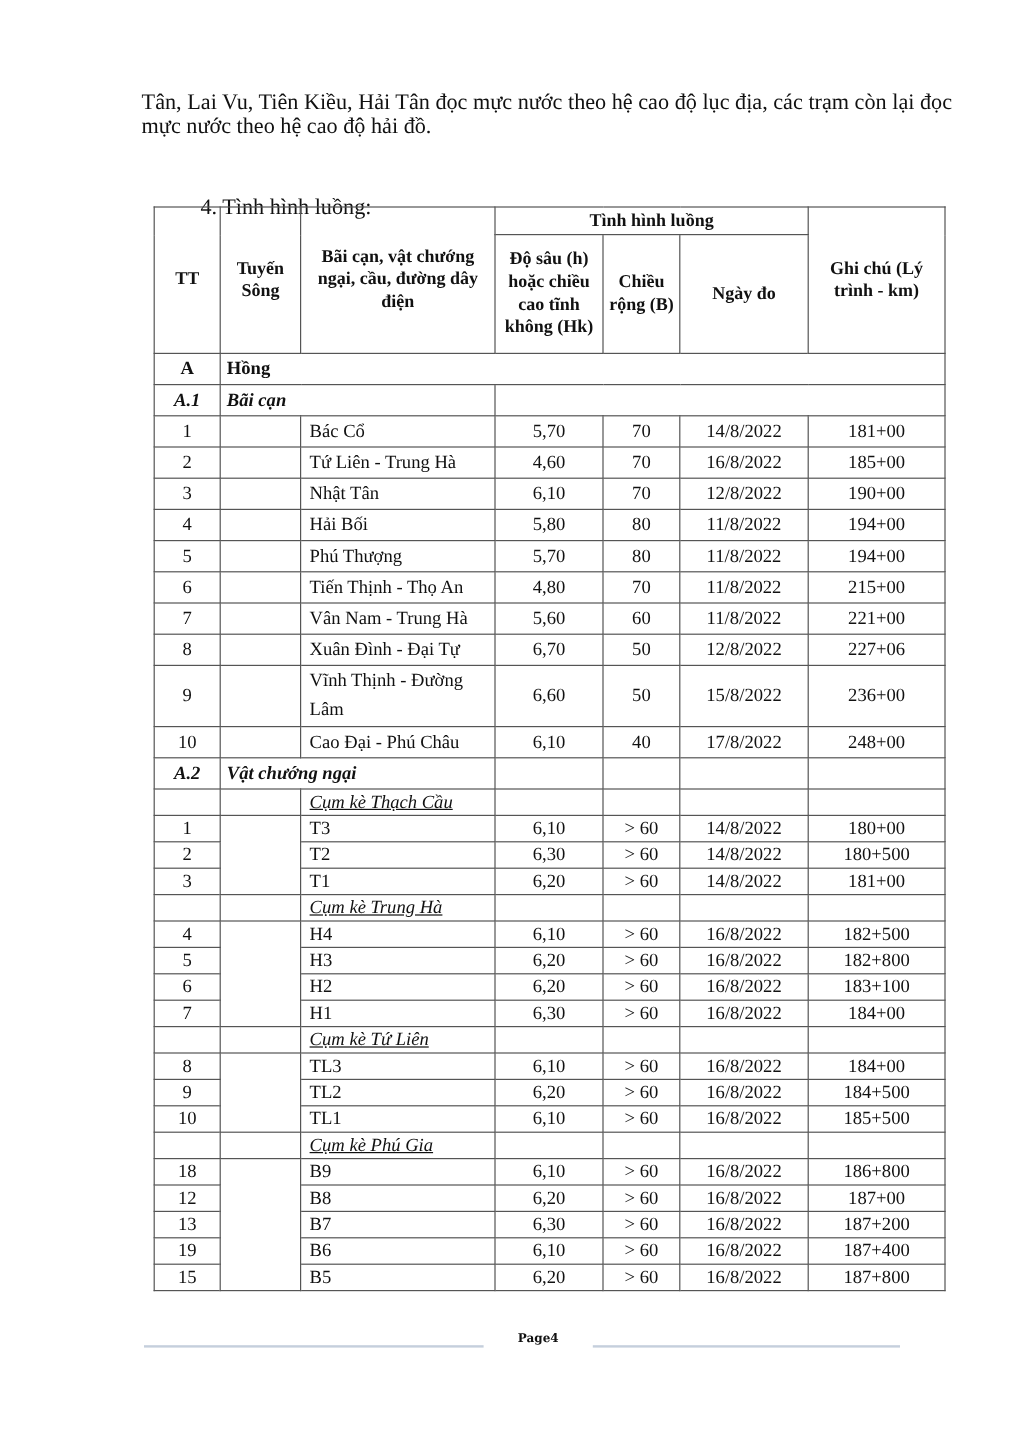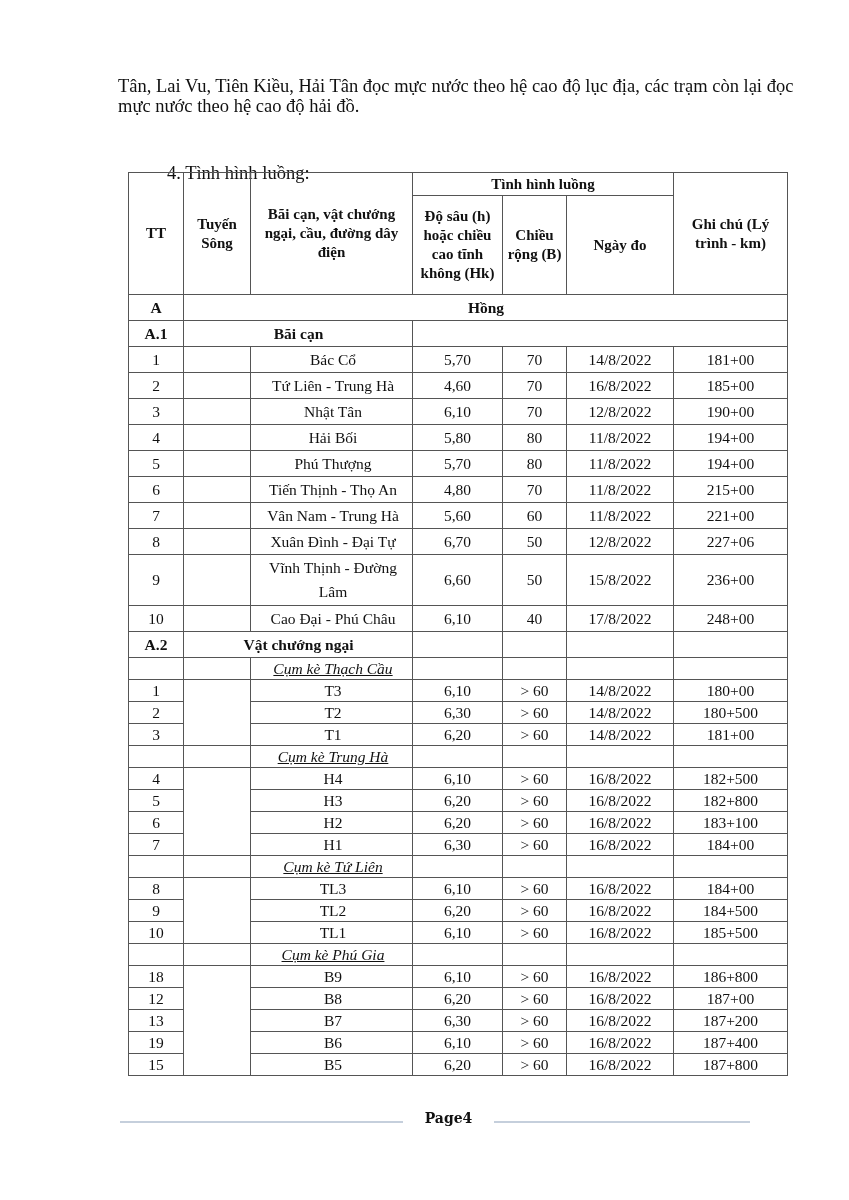--- a/index.html
+++ b/index.html
@@ -6,35 +6,35 @@
   body { width: 849px; height: 1200px; position: relative; overflow: hidden;
          font-family: "Liberation Serif", "DejaVu Serif", serif; color: #111; }
   .para { position: absolute; left: 118px; width: 680px; font-size: 18.5px; line-height: 20px; }
   .p1 { top: 76px; }
   .heading { position: absolute; left: 167px; top: 143px; font-size: 18.5px; margin-top: 20px; }
   table { position: absolute; left: 128px; top: 172px; border-collapse: collapse;
           table-layout: fixed; width: 659px; font-size: 15.5px; }
   td, th { border: 1px solid #555; padding: 0 4px; vertical-align: middle; }
   th { font-weight: bold; font-size: 15px; line-height: 19px; text-align: center; }
   td.c { text-align: center; }
-  td.l { text-align: center; padding-left: 7px; }
+  td.l { text-align: left; padding-left: 7px; }
   tr.h1r th { height: 22px; }
   tr.h2r th { height: 98px; }
   tr.r td { height: 25px; line-height: 22px; }
   tr.r2 td { height: 21px; line-height: 20px; }
   tr.rtall td { height: 50px; line-height: 24px; }
   .bold { font-weight: bold; }
-  .bi { font-weight: bold; }
+  .bi { font-weight: bold; font-style: italic; }
   .it { font-style: italic; text-decoration: underline; }
   .footer { position: absolute; top: 1110px; left: 120px; width: 630px; height: 24px; }
   .footer .line { position: absolute; top: 11px; height: 2px; background: #c5cfdc; }
   .footer .l1 { left: 0; width: 283px; }
   .footer .l2 { left: 374px; width: 256px; }
   .footer .pg { position: absolute; left: 283px; width: 91px; text-align: center; top: 0;
-                font-family: "DejaVu Serif", serif; font-weight: bold; font-size: 14px; }
+                font-family: "DejaVu Serif", serif; font-weight: bold; font-size: 10px; }
 </style>
 </head>
 <body>
 
 <div class="para p1">Tân, Lai Vu, Tiên Kiều, Hải Tân đọc mực nước theo hệ cao độ lục địa, các trạm còn lại đọc mực nước theo hệ cao độ hải đồ.</div>
 <div class="heading">4. Tình hình luồng:</div>
 
 <table>
   <colgroup>
     <col style="width:55px">

